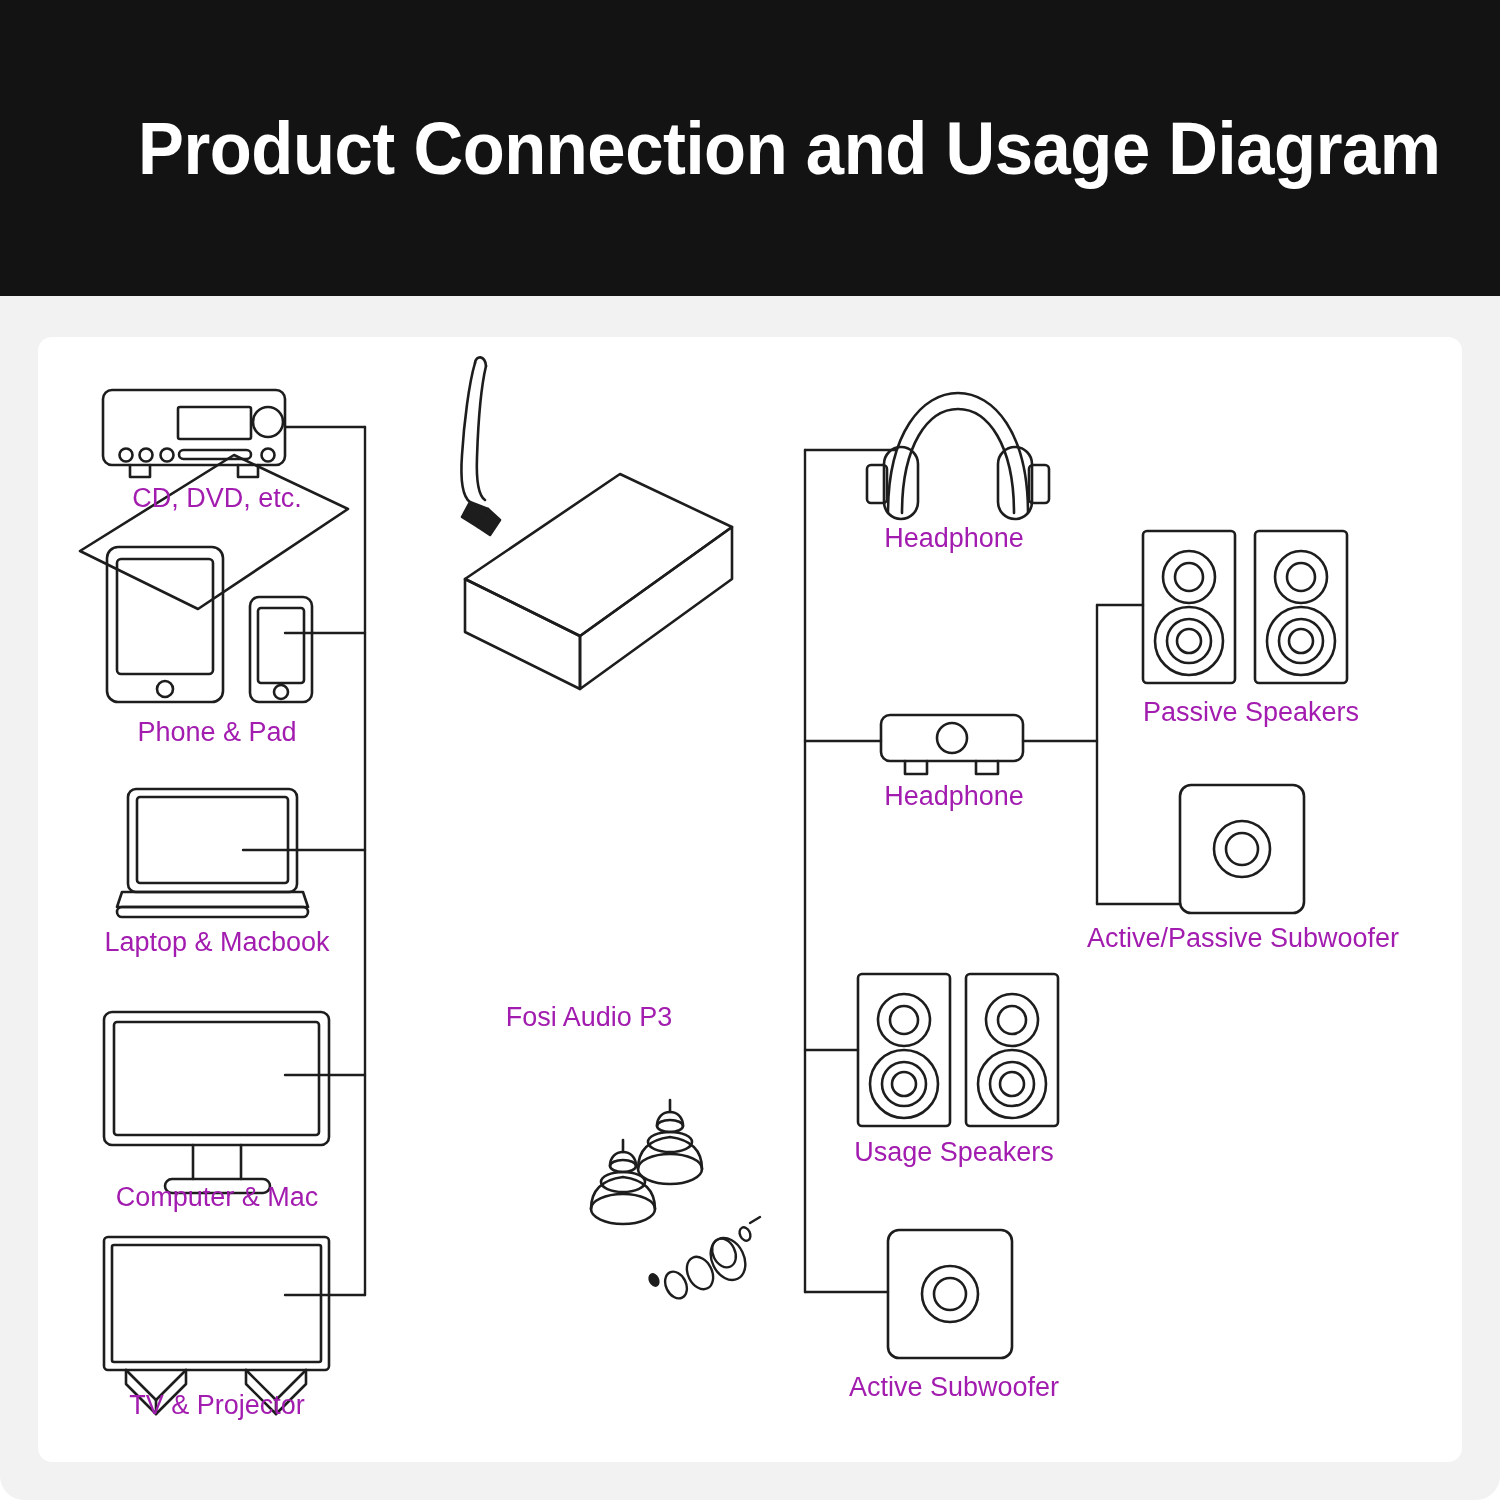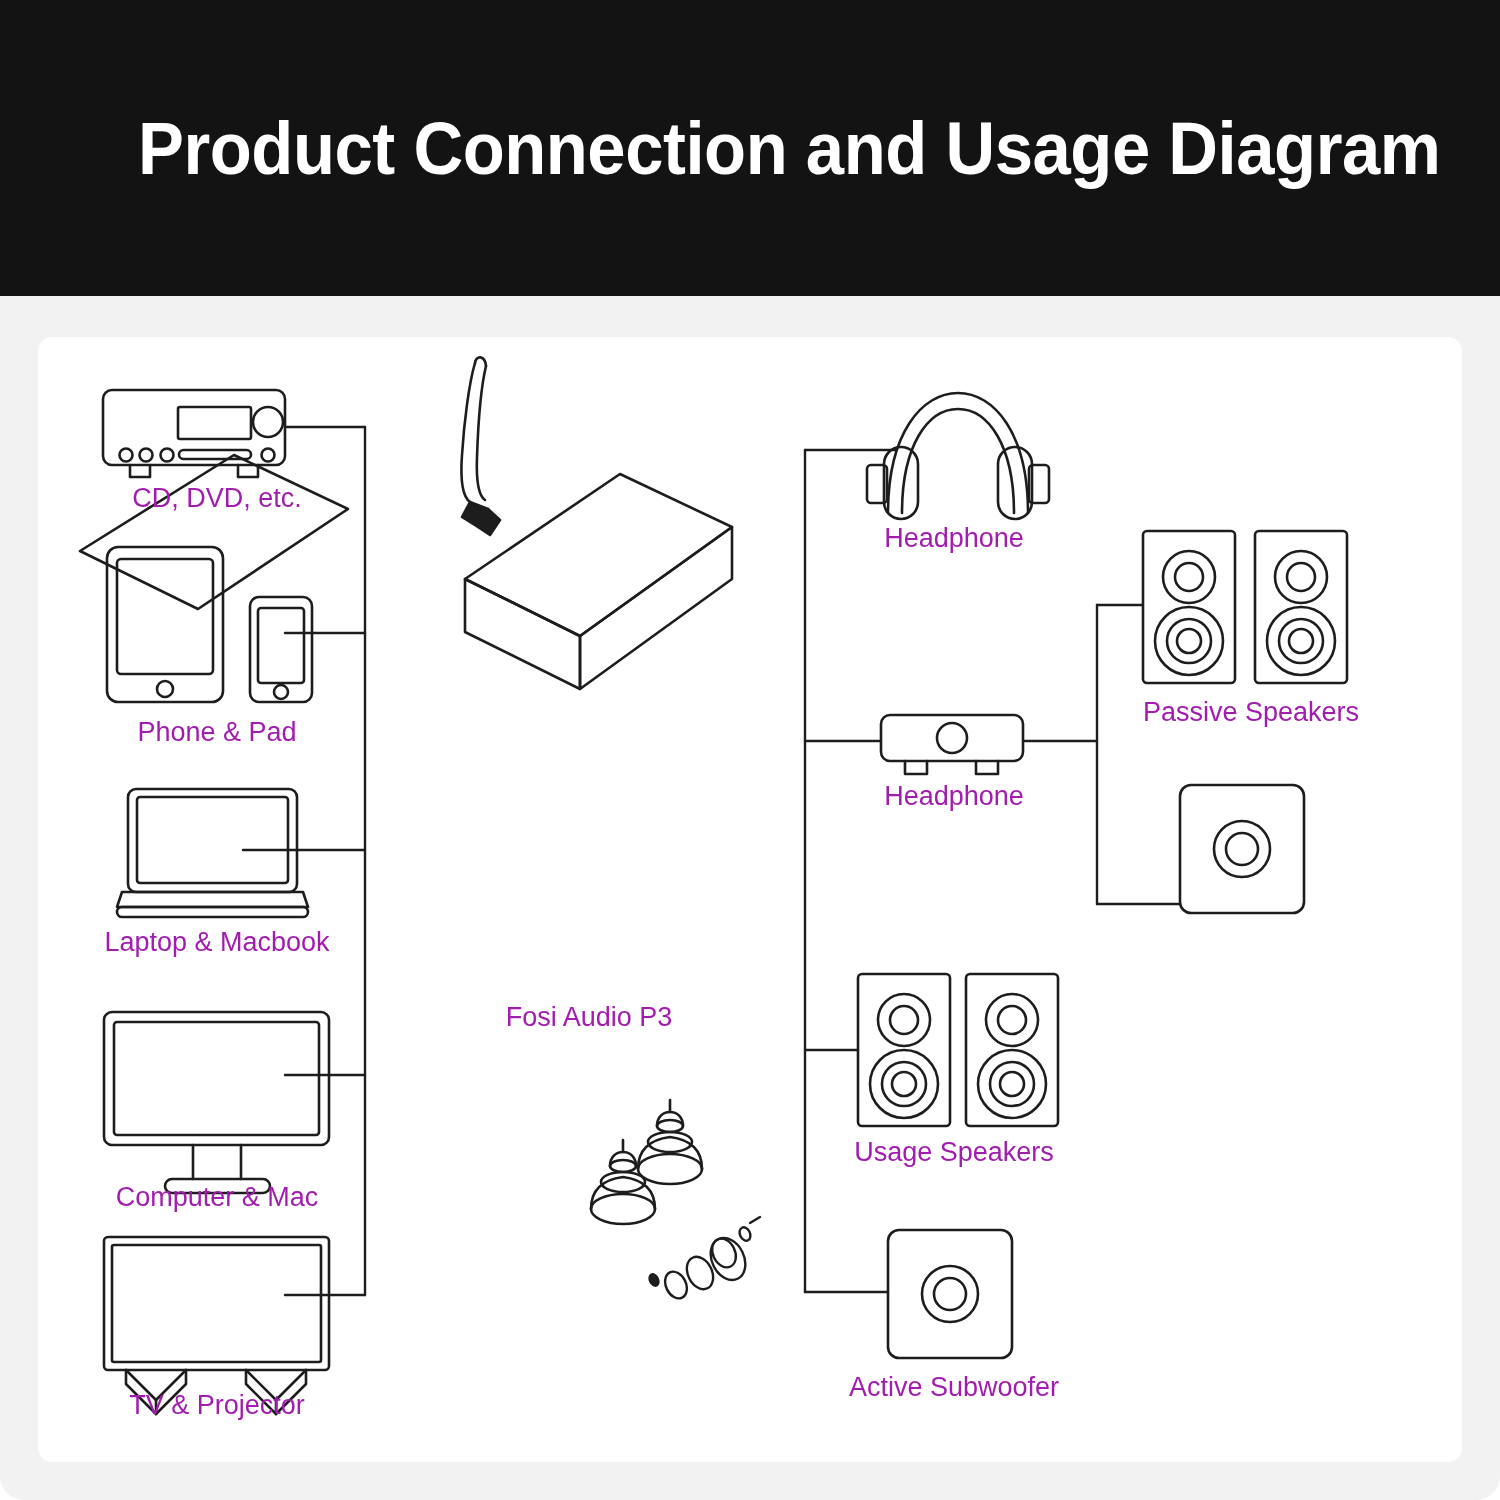--- a/index.html
+++ b/index.html
@@ -306,15 +306,16 @@
     <div class="lbl" style="left:916px; top:186px;">Headphone</div>
 
     <div class="lbl" style="left:916px; top:444px;">Headphone</div>
 
     <div class="lbl" style="left:916px; top:800px;">Usage Speakers</div>
 
     <div class="lbl" style="left:916px; top:1035px;text-align:center;">Active Subwoofer</div>
 
     <div class="lbl" style="left:1205px; top:360px;margin-left:8px;">Passive Speakers</div>
 
+    <div class="lbl" style="left:1205px; top:586px;">Active/Passive Subwoofer</div>
 
   </div>
 </div>
 
 </body></html>

